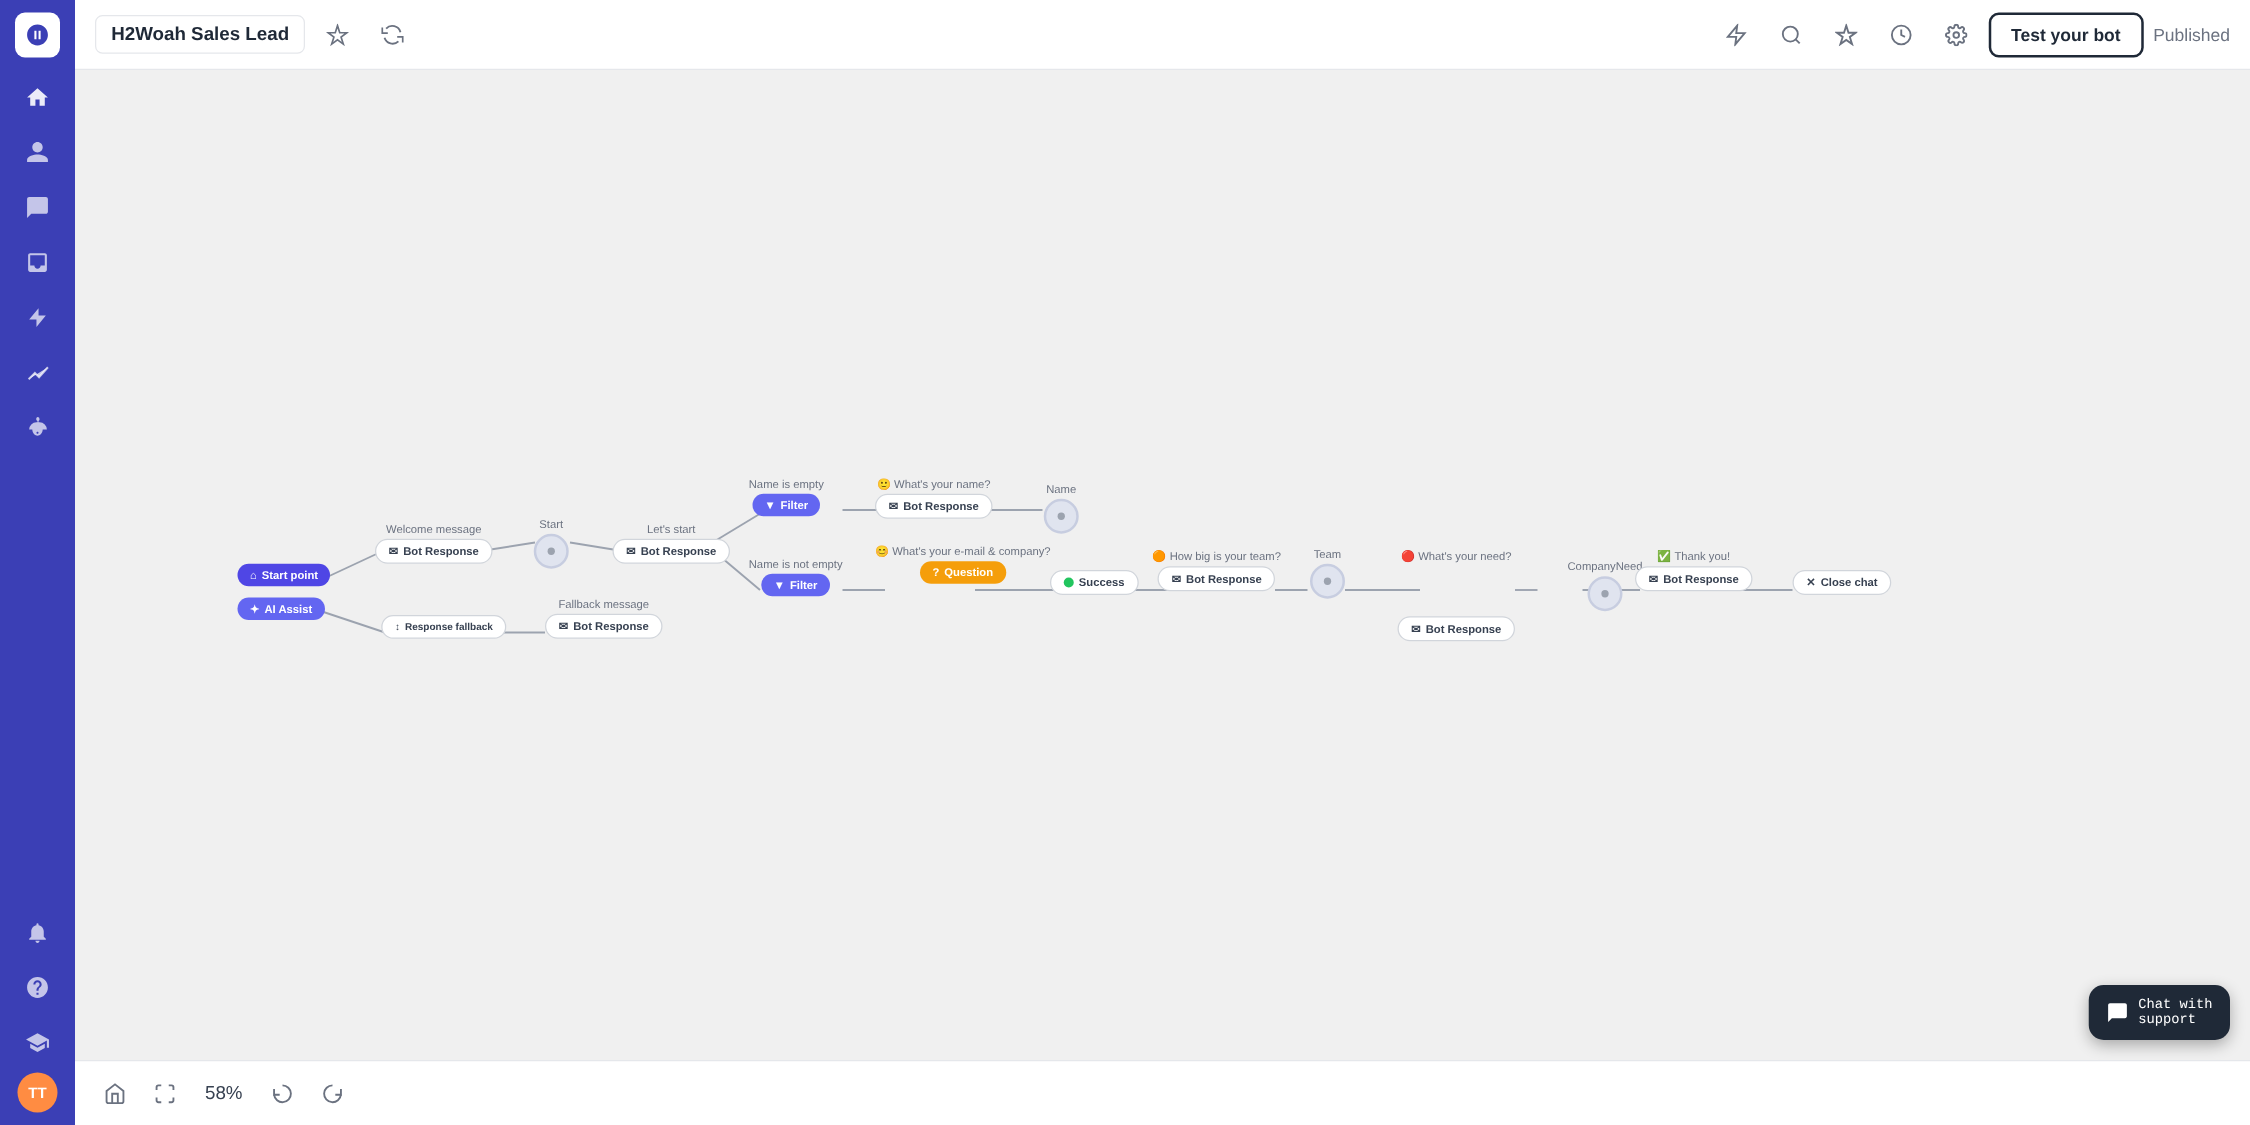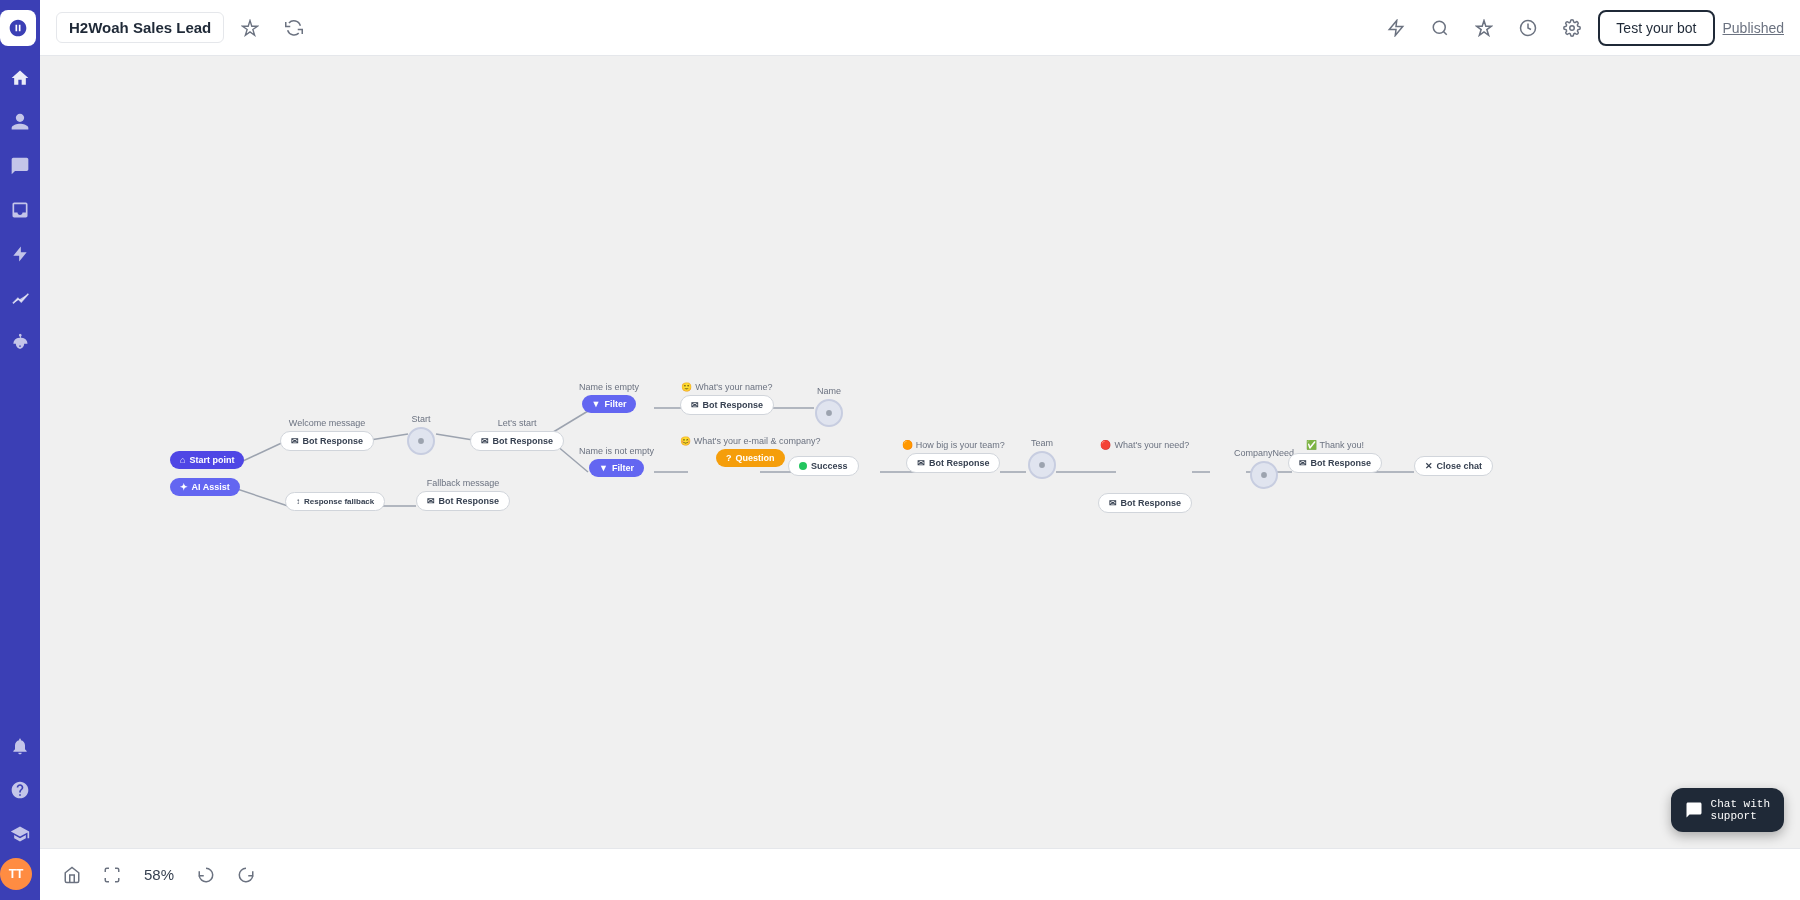--- a/index.html
+++ b/index.html
@@ -1,20 +1,20 @@
 <!DOCTYPE html>
 <html><head>
   <meta charset="utf-8">
   <style>
     * { margin: 0; padding: 0; box-sizing: border-box; }
     body { font-family: -apple-system, BlinkMacSystemFont, 'Segoe UI', sans-serif; background: #f0f0f0; width: 1800px; height: 900px; overflow: hidden; display: flex; }
 
     
     #sidebar {
-      width: 40px; height: 900px; background: #3b3fb5; display: flex; flex-direction: column; 
+      width: 60px; height: 900px; background: #3b3fb5; display: flex; flex-direction: column; align-items: center;
       padding: 10px 0; gap: 4px; flex-shrink: 0;
     }
     .sidebar-logo {
       width: 36px; height: 36px; background: white; border-radius: 8px; display: flex; align-items: center; justify-content: center;
       margin-bottom: 8px;
     }
     .sidebar-logo svg { width: 20px; height: 20px; }
     .sidebar-icon {
       width: 40px; height: 40px; border-radius: 8px; display: flex; align-items: center; justify-content: center;
       color: rgba(255,255,255,0.7); cursor: pointer; font-size: 18px;
@@ -42,23 +42,23 @@
       border: none; background: none; cursor: pointer; color: #6b7280; font-size: 17px;
     }
     .topbar-spacer { flex: 1; }
     .topbar-right { display: flex; align-items: center; gap: 8px; }
     .topbar-icon-btn {
       width: 36px; height: 36px; border-radius: 8px; display: flex; align-items: center; justify-content: center;
       border: none; background: none; cursor: pointer; color: #6b7280; font-size: 17px;
     }
     .test-bot-btn {
       padding: 8px 16px; border: 2px solid #1f2937; background: white; border-radius: 8px;
-      font-size: 14px; font-weight: 400; cursor: pointer; color: #1f2937;
-    }
-    .published-label { font-size: 14px; font-weight: 500; color: #6b7280; text-decoration: underline; }
+      font-size: 14px; font-weight: 700; cursor: pointer; color: #1f2937;
+    }
+    .published-label { font-size: 14px; font-weight: 500; color: #6b7280; }
 
     
     #canvas {
       flex: 1; background: #f0f0f0; position: relative; overflow: hidden;
     }
 
     
     .flow-node {
       position: absolute; display: flex; flex-direction: column; align-items: center;
     }
@@ -353,21 +353,21 @@
     </div>
 
     <div class="flow-node" style="left:640px;top:380px;">
       <div class="node-label">😊 What's your e-mail &amp; company?</div>
       <div class="node-pill question">
         <span>?</span>
         <span>Question</span>
       </div>
     </div>
 
-    <div class="flow-node" style="left:748px;top:400px;justify-content:center;">
+    <div class="flow-node" style="left:780px;top:400px;justify-content:center;">
       <div class="node-pill success">
         <span class="dot"></span>
         <span>Success</span>
       </div>
     </div>
 
     <div class="flow-node" style="left:862px;top:384px;">
       <div class="node-label">🟠 How big is your team?</div>
       <div class="node-pill bot-response">
         <span>✉</span>

